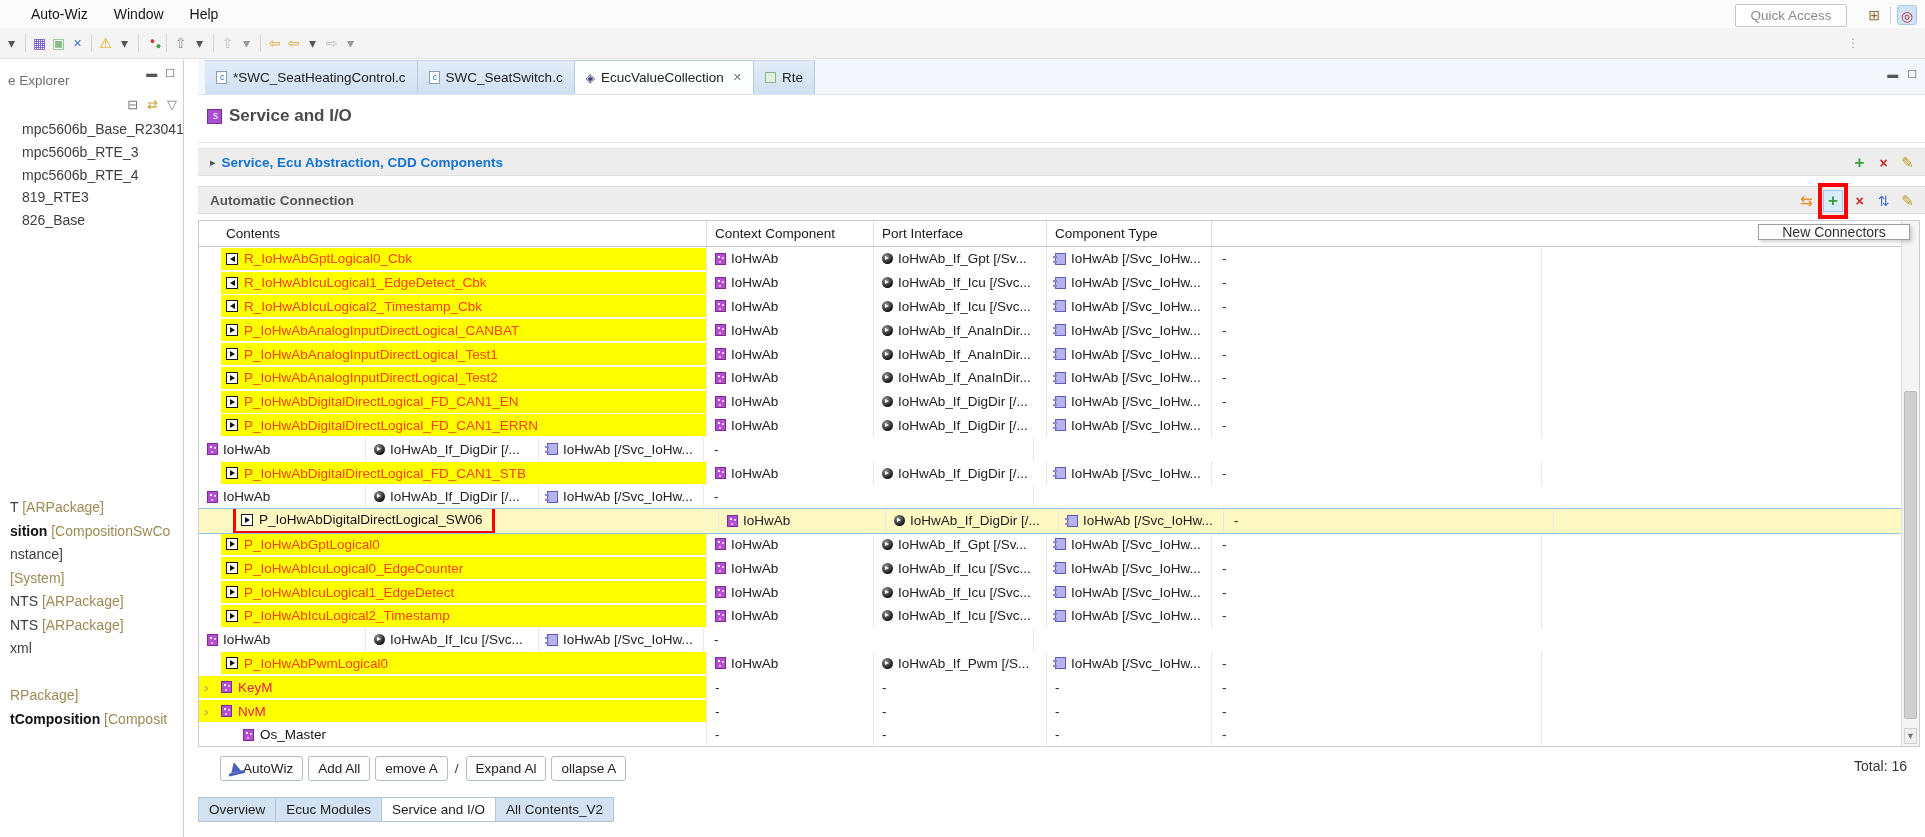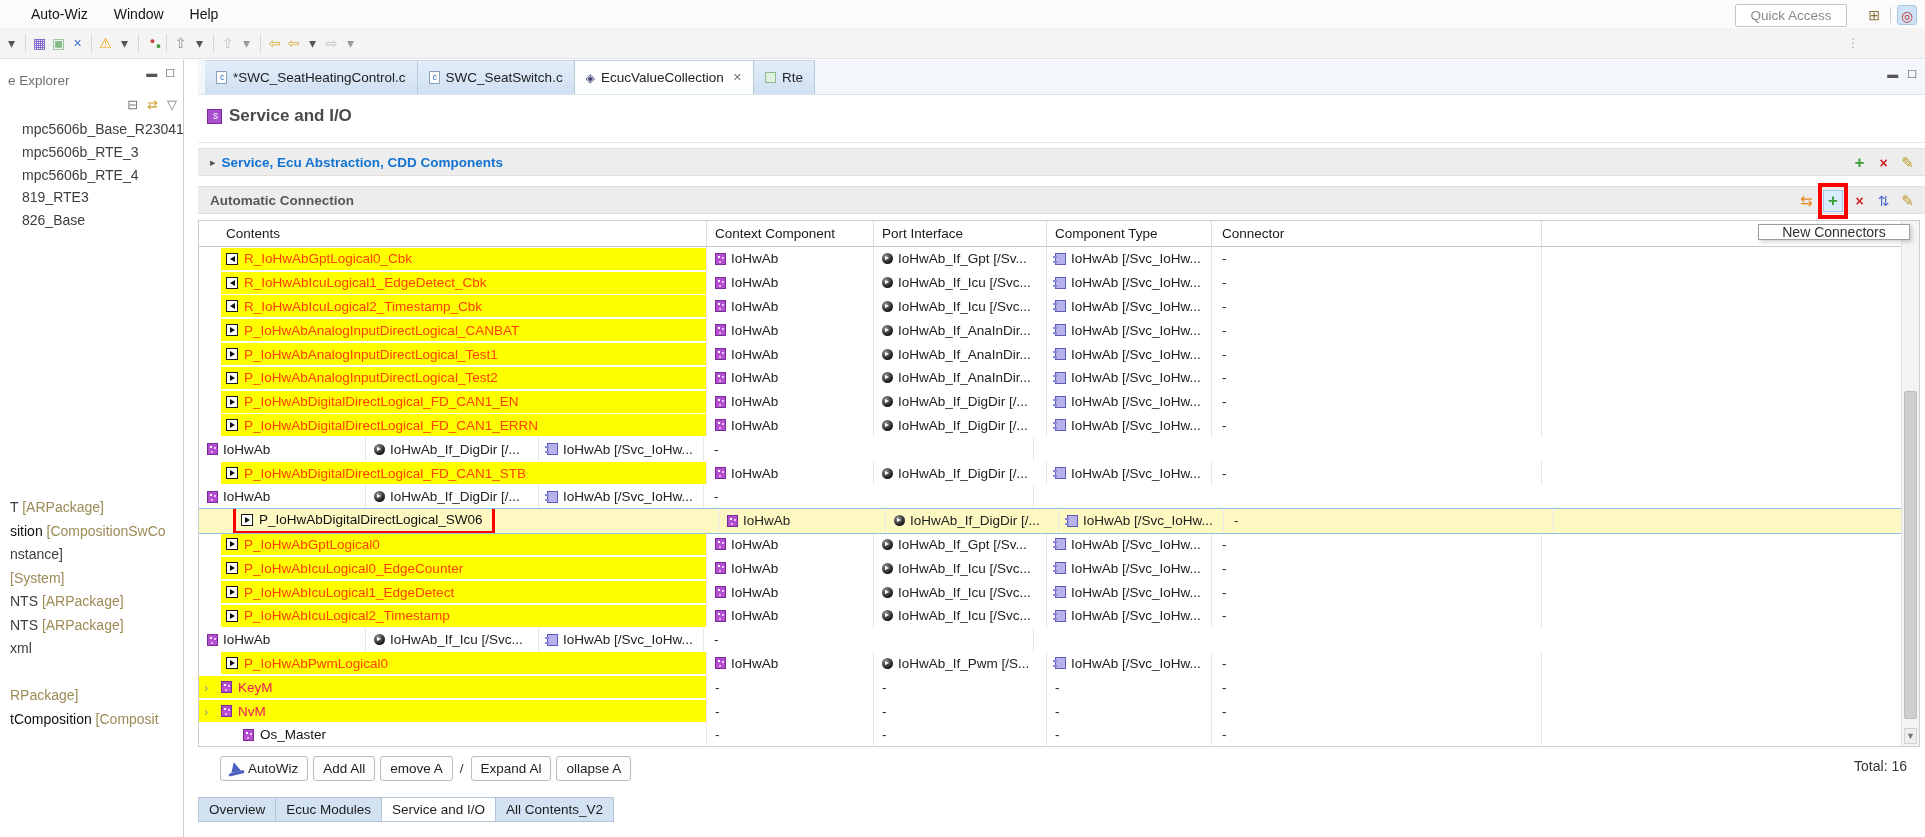--- a/index.html
+++ b/index.html
@@ -28,21 +28,21 @@
   .side-minmax { position:absolute; top:7px; right:8px; display:flex; gap:8px; color:#555; font-size:11px; }
   .side-tools { position:absolute; top:37px; right:6px; display:flex; gap:9px; align-items:center; }
   .side-tools .sico { font-size:13px; }
   .tree-group { position:absolute; left:10px; right:0; }
   .tg-projects { top:58px;margin-left:12px; }
   .tg-pkg-a { top:436px; }
   .tg-pkg-b { top:624px; }
   .tree-item { height:22.8px; line-height:22.8px; font-size:14px; color:#3d3d3d; white-space:nowrap; overflow:hidden; cursor:default; }
   .tg-pkg-a .tree-item, .tg-pkg-b .tree-item { height:23.5px; line-height:23.5px; }
   .seg-normal { color:#3d3d3d; }
-  .seg-bold { color:#101010; font-weight:normal; }
+  .seg-bold { color:#101010; font-weight:bold; }
   .seg-decor { color:#9c8a55; }
 
   
   .editor { position:absolute; left:198px; top:60px; right:0; bottom:0; }
   .tabstrip { position:absolute; top:0; left:0; right:0; height:35px; background:#f3f6fa; border-bottom:1px solid #dbe3ec; display:flex; align-items:stretch; padding-left:7px; }
   .etab { display:flex; align-items:center; gap:6px; padding:0 11px; font-size:13.5px; color:#222; background:linear-gradient(#e3edf9,#cfe0f2); border-right:1px solid #b9c9da; border-top:1px solid #c9d6e6; white-space:nowrap; cursor:default; }
   .etab.active { background:#fdfefe; border-top:1px solid #b9c9da; }
   .tab-close { color:#777; font-size:11px; margin-left:3px; }
   .i-cfile { width:11px; height:13px; border:1px solid #8aa0b8; background:#fff; position:relative; flex:none; }
   .i-cfile::after { content:"c"; font-size:9px; color:#2a6ac8; position:absolute; left:3px; top:0px; }
@@ -119,21 +119,21 @@
   .ctype-icon { width:11px; height:12px; background:#b6b2ec; border:1px solid #5c5cb8; position:relative; flex:none; }
   .ctype-icon::before { content:""; position:absolute; left:-3px; top:2px; width:4px; height:2px; background:#8886d8; box-shadow:0 5px 0 #8886d8; }
 
   
   .vscroll { width:18px; background:#f4f4f4; border-left:1px solid #e0e0e0; position:relative; }
   .vthumb { position:absolute; left:2px; right:2px; top:170px; height:328px; background:#cfcfcf; border:1px solid #bdbdbd; border-radius:2px; }
   .vbtn { position:absolute; bottom:2px; left:2px; right:2px; height:16px; background:#efefef; border:1px solid #d2d2d2; text-align:center; line-height:14px; font-size:9px; color:#777; }
 
   
   .footer-buttons { position:absolute; top:658px; left:0; right:0; height:30px; display:flex; align-items:center; padding-left:22px; gap:5px; }
-  .btn { height:25px; border:1px solid #b4bcc4; background:#fdfdfd; border-radius:3px; font-size:13.5px; color:#222; display:flex; align-items:center; padding:0 9px; gap:5px; white-space:nowrap; }
+  .btn { height:25px; border:1px solid #b4bcc4; background:#fdfdfd; border-radius:3px; font-size:13.5px; color:#222; display:flex; align-items:center; padding:0 9px; white-space:nowrap; }
   .btn-sep { font-size:13.5px; color:#333; padding:0 2px; }
   .hat { width:0; height:0; border-left:5px solid transparent; border-right:5px solid transparent; border-bottom:10px solid #4a5ec0; position:relative; transform:rotate(-14deg); margin-right:3px; margin-top:-3px; }
   .hat::after { content:""; position:absolute; left:-8px; top:10px; width:16px; height:2.5px; background:#4a5ec0; border-radius:2px; }
   .total-label { position:absolute; top:663px; right:18px; font-size:14px; color:#333; }
 
   .bottom-tabs { position:absolute; top:702px; left:0; display:flex; }
   .btab { height:25px; display:flex; align-items:center; padding:0 10px; font-size:13.5px; color:#1c1c1c; background:#d2e2f2; border:1px solid #b2c4d6; border-left:none; white-space:nowrap; cursor:default; }
   .btab:first-child { border-left:1px solid #b2c4d6; }
   .btab.active { background:#ffffff; }
 </style>
@@ -265,21 +265,20 @@
 
     <div class="tooltip">New Connectors</div>
 
     <div class="table-wrap">
       <div class="table-main">
         <div class="thead">
             <div class="th c0">Contents</div>
             <div class="th c1">Context Component</div>
             <div class="th c2">Port Interface</div>
             <div class="th c3">Component Type</div>
-            <div class="th c4">Connector</div>
           </div>
         <div class="tbody">
             <div class="trow port">
     <div class="cell c0">
       <div class="strip">
 
         <span class="port-box dir-r"></span>
 
         <span class="content-label">R_IoHwAbGptLogical0_Cbk</span>
       </div>

